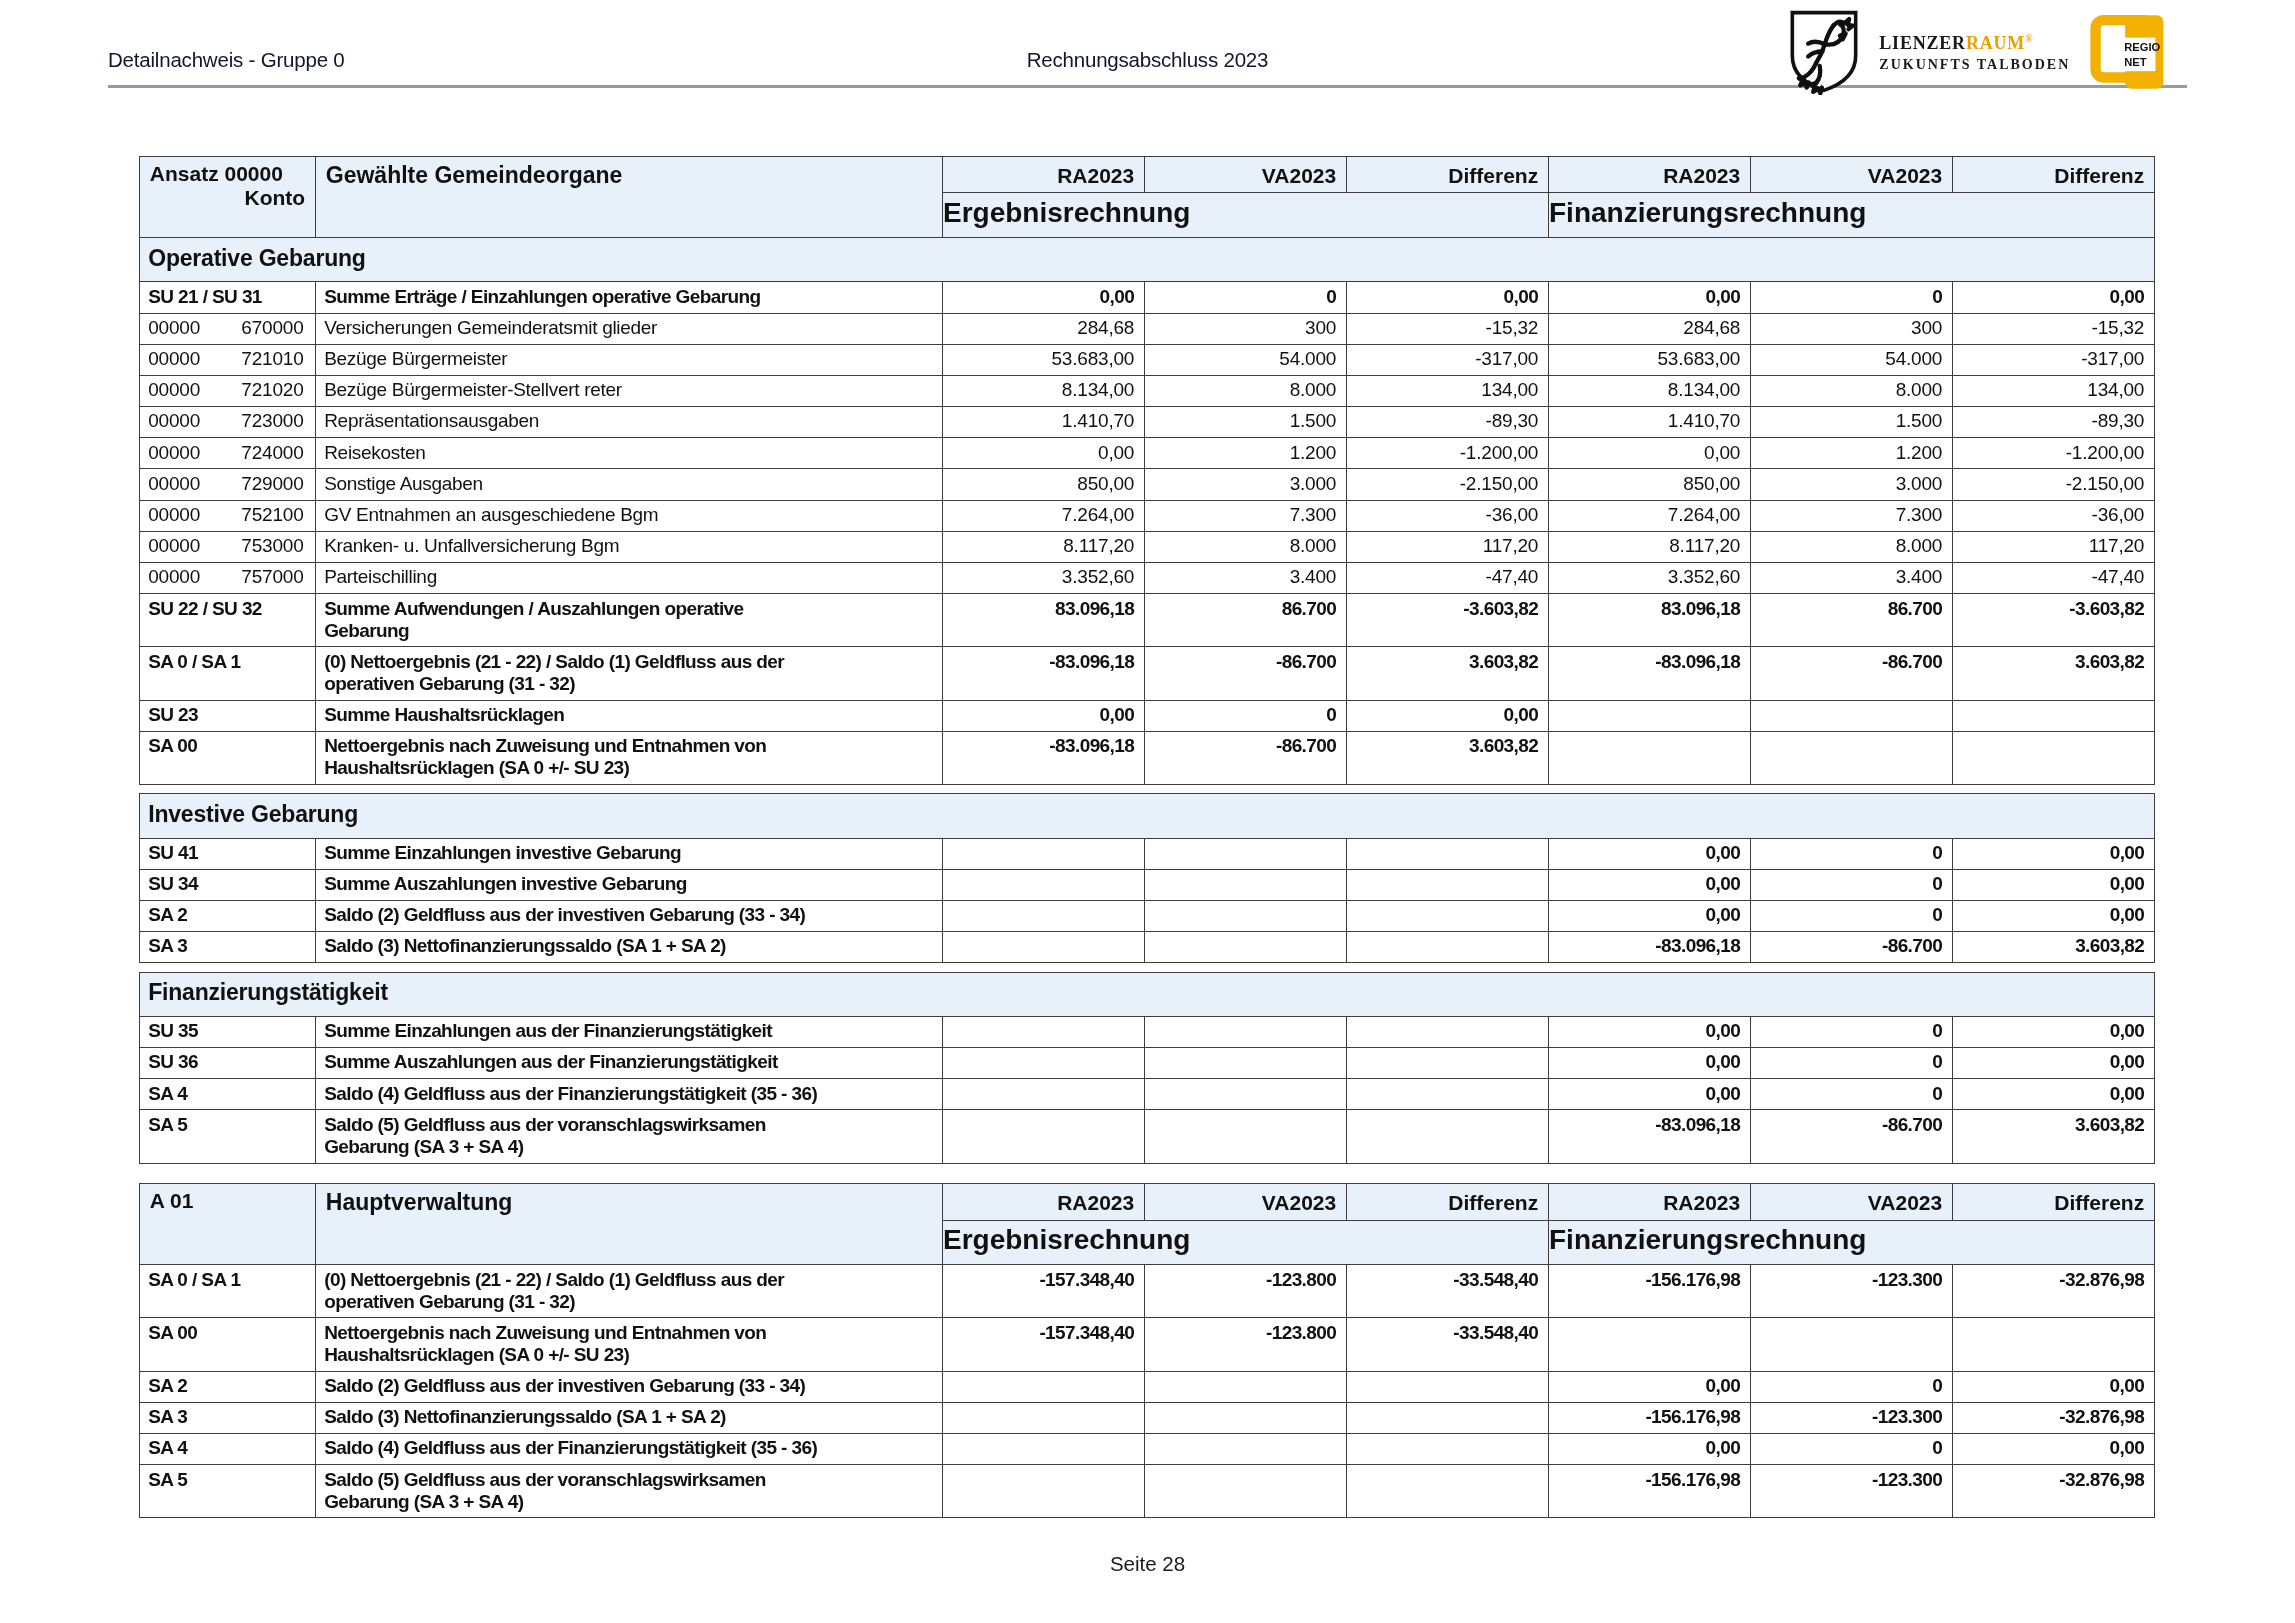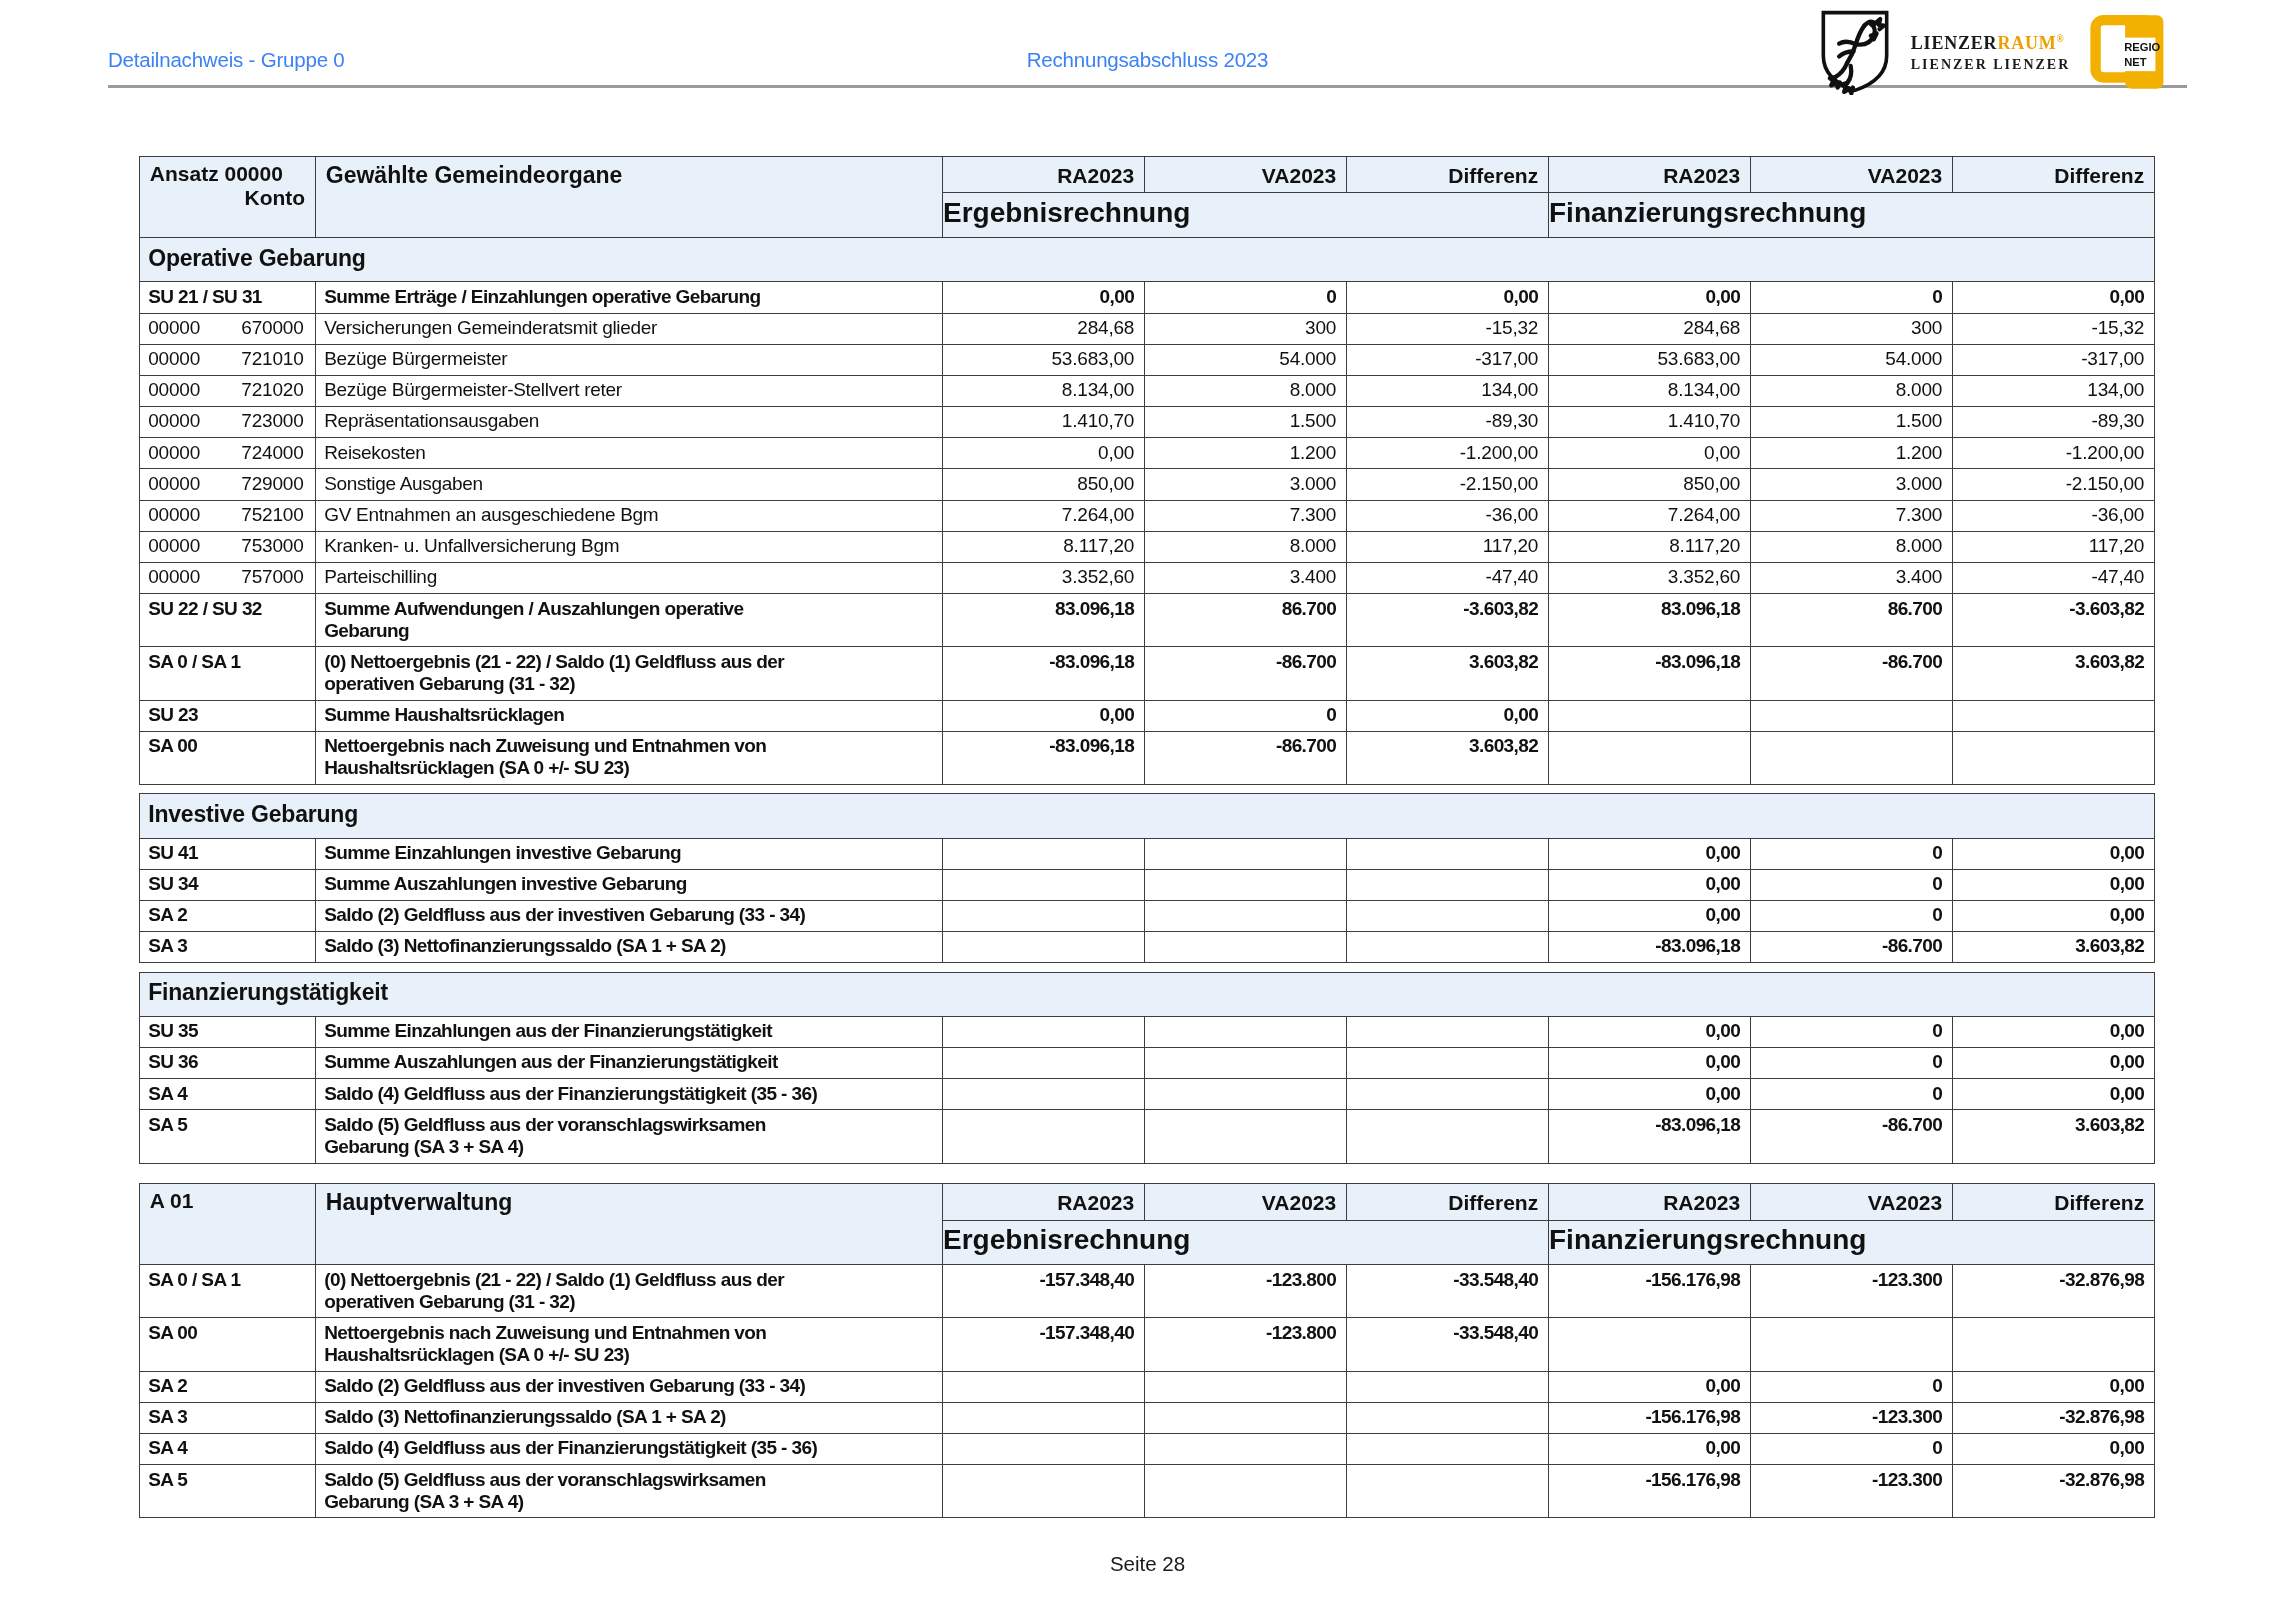--- a/index.html
+++ b/index.html
@@ -1,20 +1,20 @@
 <!DOCTYPE html>
 <html style="font-size:13px"><head>
 <meta charset="utf-8">
 <style>
   html,body{margin:0;padding:0;background:#ffffff;}
   #page{position:relative;width:2295px;height:1623px;background:#ffffff;
         font-family:"Liberation Sans",sans-serif;color:#111;overflow:hidden;}
 
   
-  .page-hdr{position:absolute;top:48px;font-size:20.5px;letter-spacing:-0.2px;color:#3b82f6;}
+  .page-hdr{position:absolute;top:48px;font-size:20.5px;letter-spacing:-0.2px;color:#0f172a;}
   #hdr-left{left:108px;}
   #hdr-center{left:0;width:100%;text-align:center;}
   #hdr-rule{position:absolute;left:108px;right:108px;top:85px;height:2.5px;background:#9a9a9a;}
 
   
   #logo-area{position:absolute;top:8.2px;right:130px;display:flex;align-items:center;gap:19.7px;}
   .zr-text{display:flex;flex-direction:column;justify-content:center;font-family:"Liberation Serif",serif;}
   .zr-line1{font-size:18px;font-weight:bold;letter-spacing:0.8px;color:#1a1a1a;white-space:nowrap;}
   .zr-raum{color:#EE9F00;}
   .zr-reg{font-size:9.8px;vertical-align:super;color:#EE9F00;}
@@ -69,21 +69,21 @@
           <path d="M22 96 l-7 1 5 4 -3 6 7 -3 2 6 3 -7"></path>
           <path d="M44 80 c2 10 0 18 -5 24"></path>
           <path d="M39 104 l-8 2 6 3 -2 7 7 -4 3 6 2 -8"></path>
           <path d="M51 50 c12 2 21 -2 25 -12 c3 -7 1 -13 -4 -16"></path>
           <path d="M72 38 l8 -3 -4 8"></path>
         </g>
       </svg>
     </span>
     <span class="zr-text">
       <span class="zr-line1"><span>LIENZER</span><span class="zr-raum">RAUM</span><span class="zr-reg">®</span></span>
-      <span class="zr-line2">LIENZER LIENZER</span>
+      <span class="zr-line2">ZUKUNFTS TALBODEN</span>
     </span>
     <span>
       <svg width="75" height="80" viewBox="0 0 94 100">
         <rect x="7" y="10" width="70" height="72" rx="10" fill="none" stroke="#F2B000" stroke-width="13"></rect>
         <rect x="44" y="4" width="48" height="92" rx="8" fill="#F2B000"></rect>
         <rect x="40" y="32" width="42" height="42" fill="#ffffff"></rect>
         <text x="43" y="49" font-size="14" font-weight="bold" fill="#111" style="font-family:'Liberation Sans',sans-serif">REGIO</text>
         <text x="43" y="67" font-size="14" font-weight="bold" fill="#111" style="font-family:'Liberation Sans',sans-serif">NET</text>
       </svg>
     </span>

